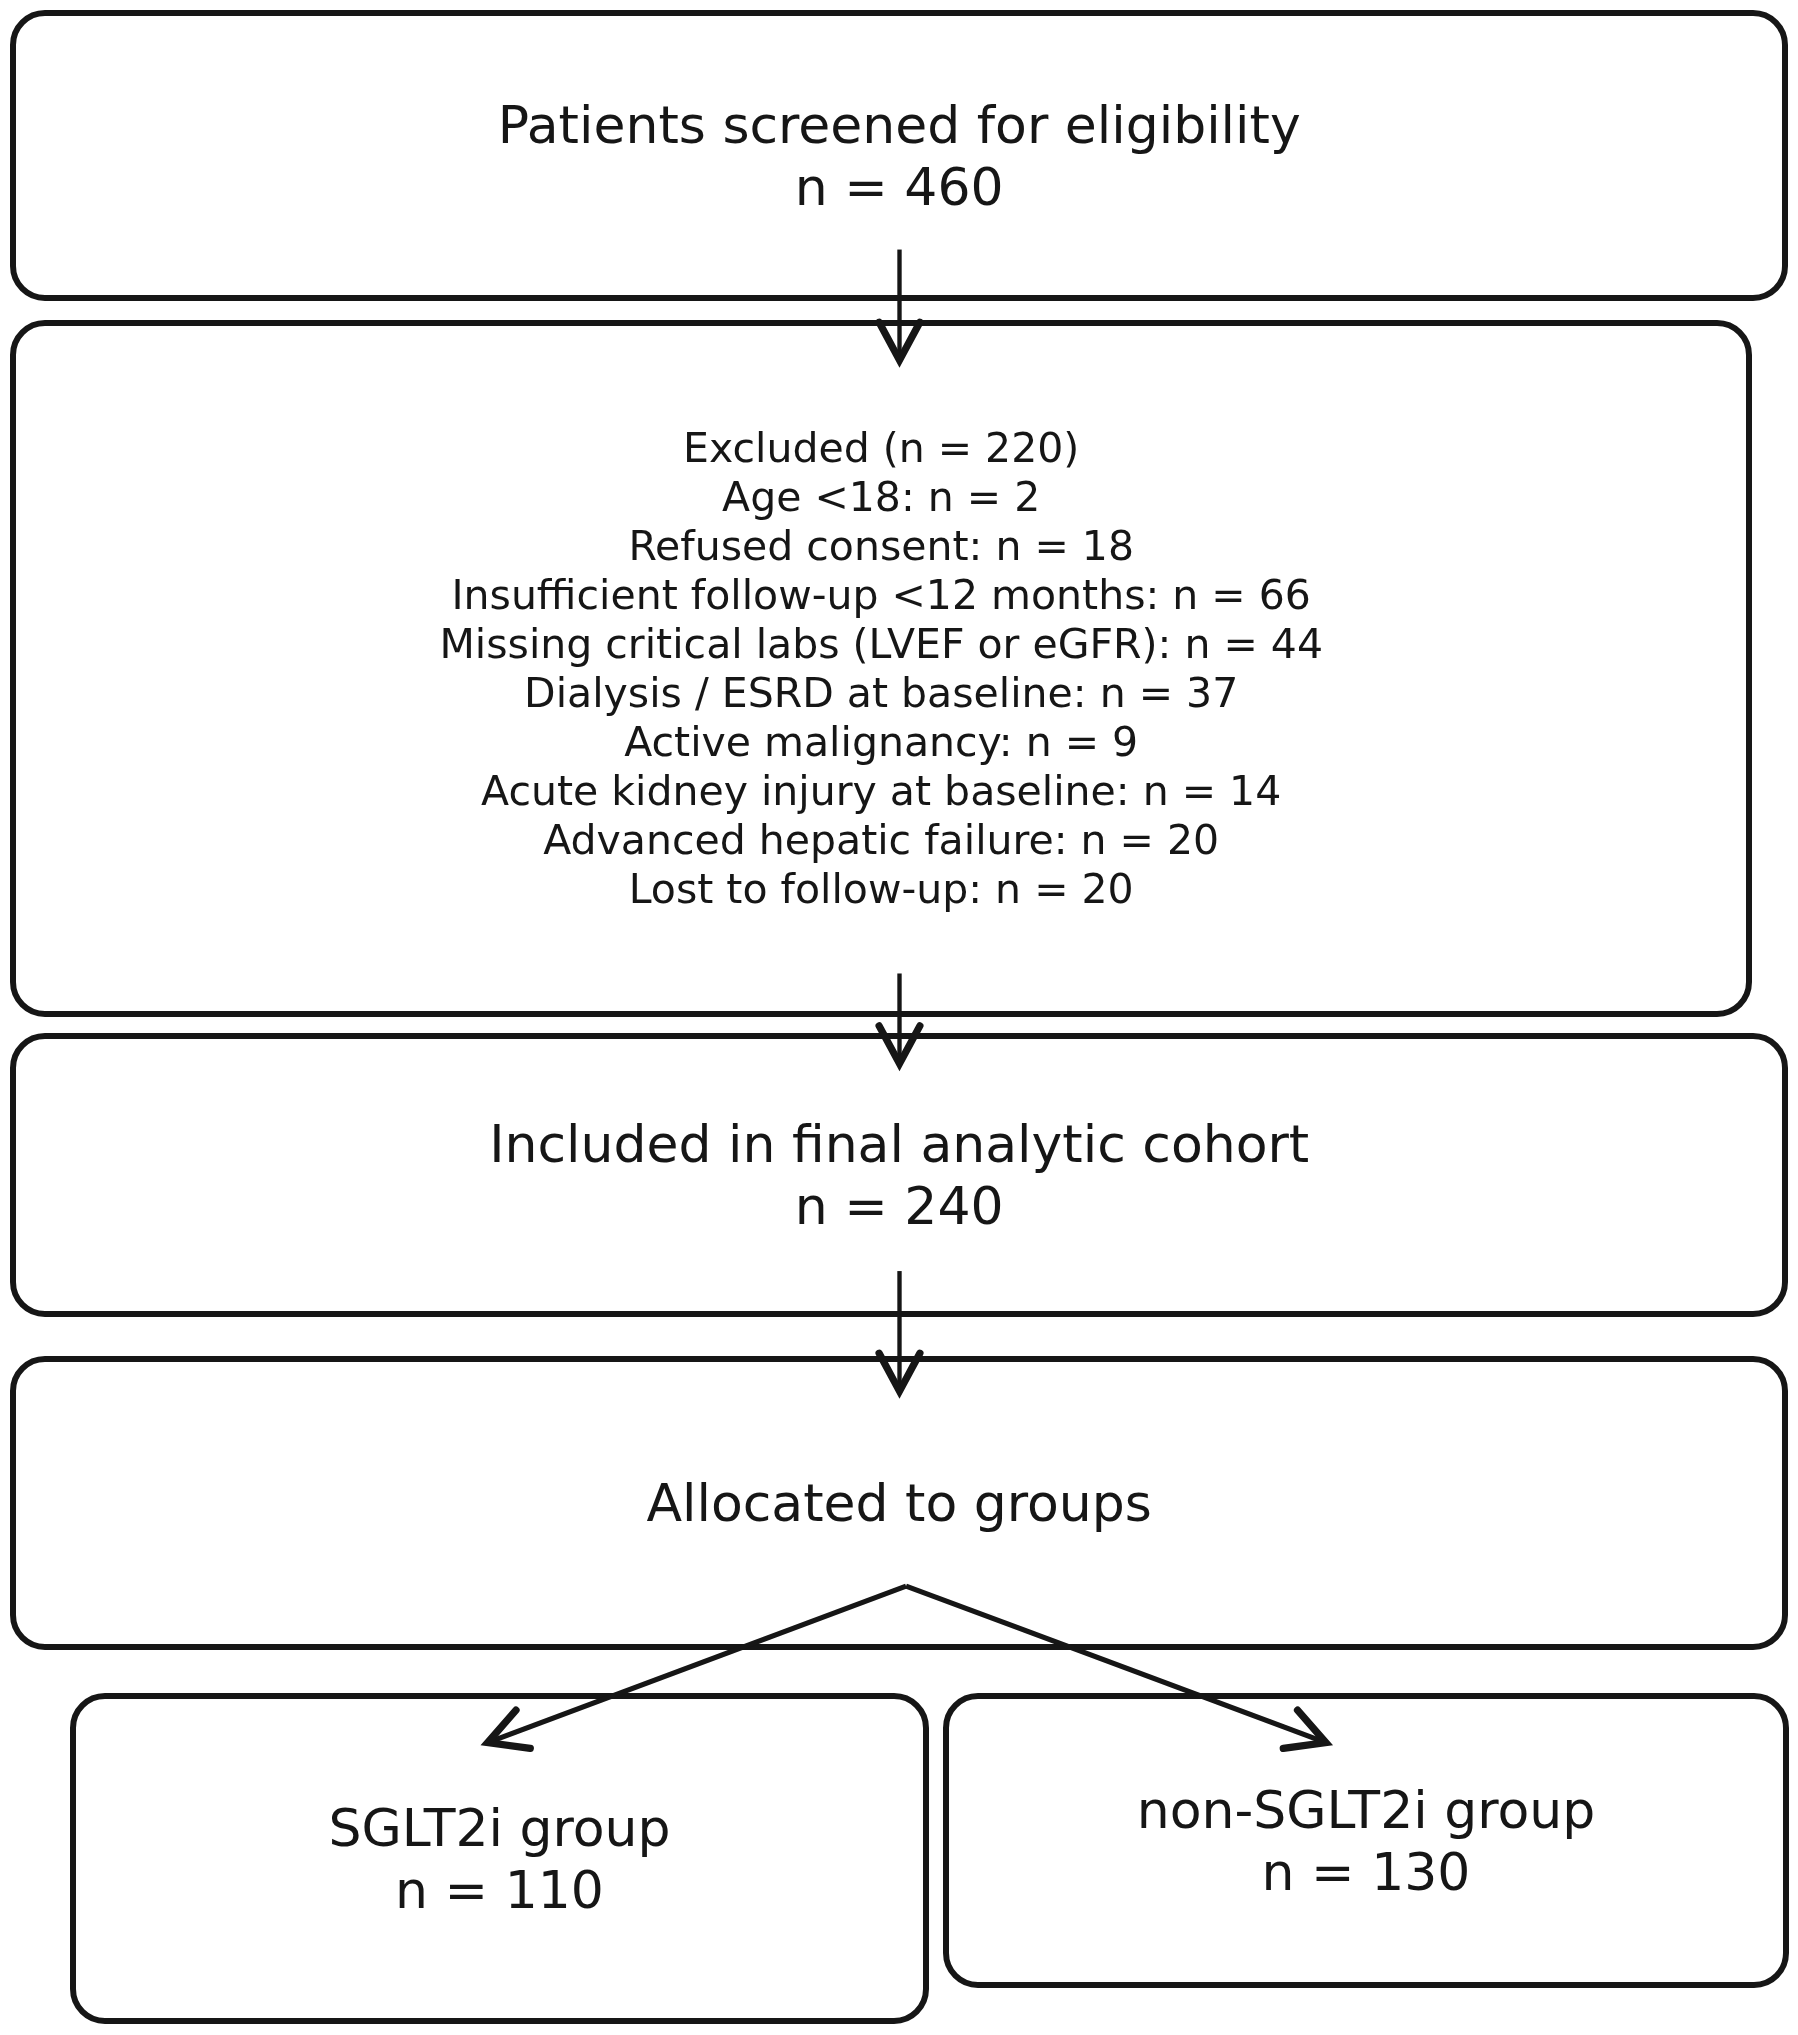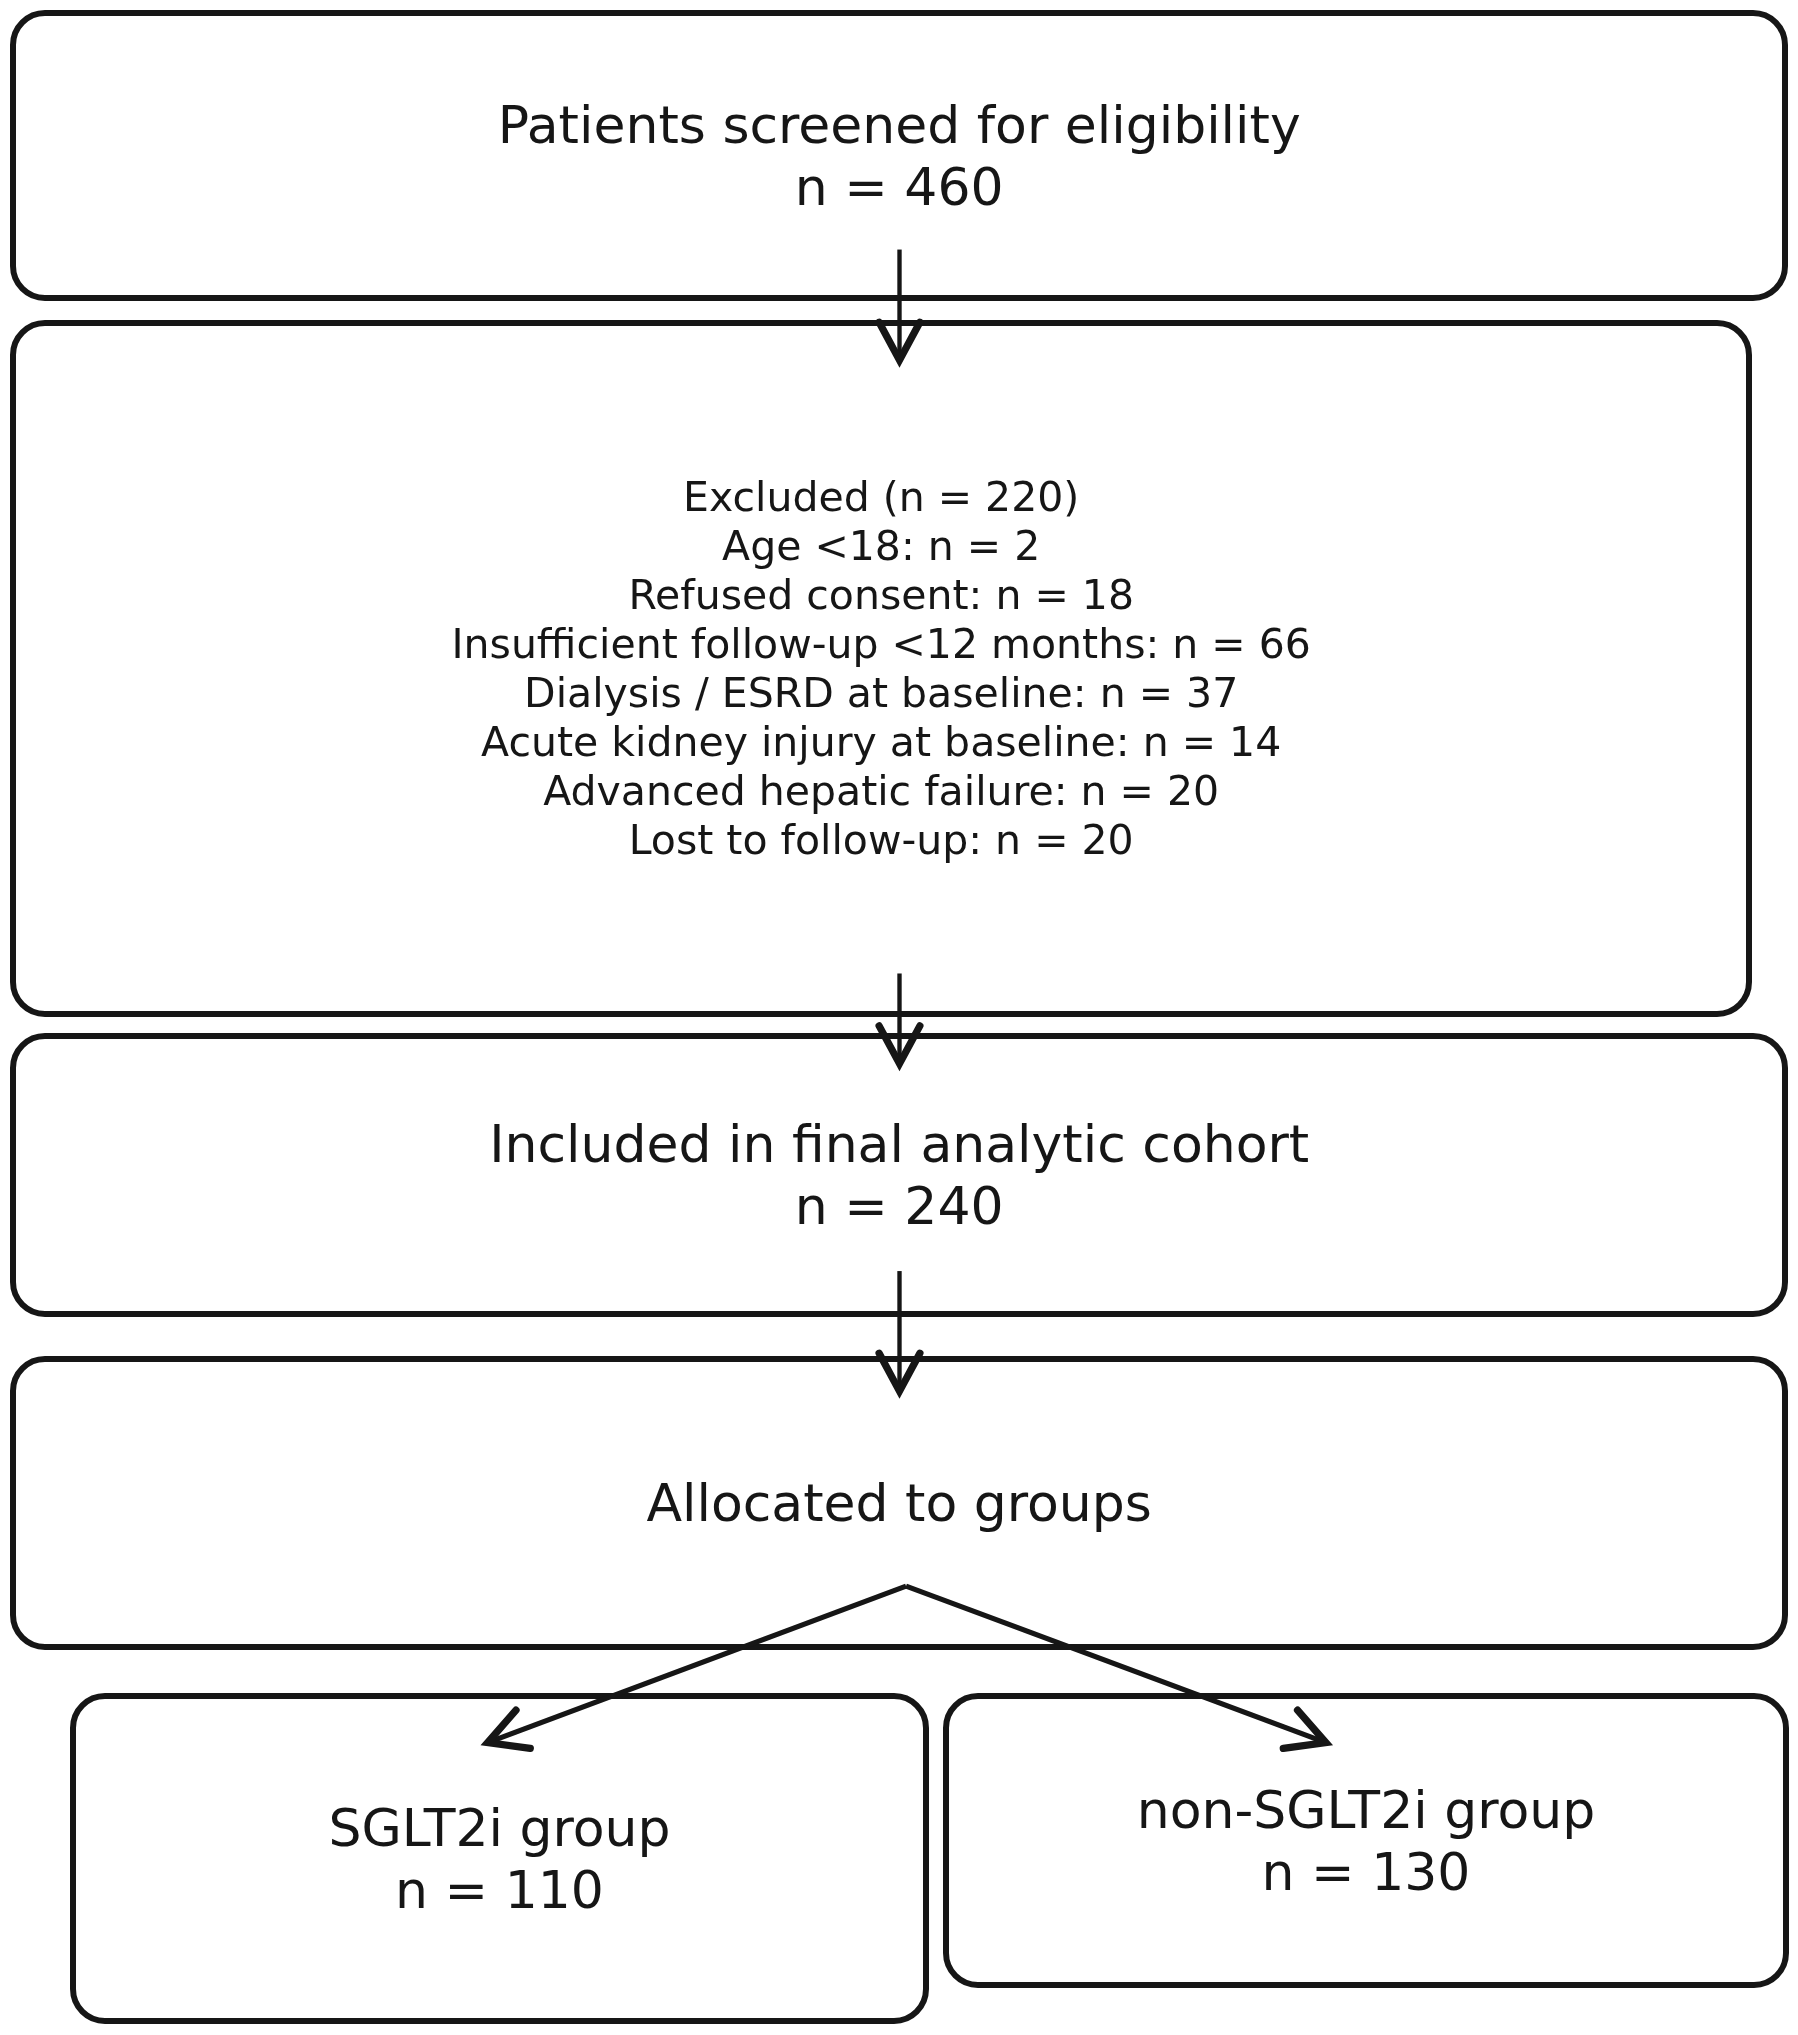--- a/index.html
+++ b/index.html
@@ -52,21 +52,23 @@
   <div class="box" id="box-screened">
     <div class="txt-lg">Patients screened for eligibility</div>
     <div class="txt-lg">n = 460</div>
   </div>
 
   <div class="box" id="box-excluded">
     <div class="txt-sm">Excluded (n = 220)</div>
     <div class="txt-sm">Age &lt;18: n = 2</div>
     <div class="txt-sm">Refused consent: n = 18</div>
     <div class="txt-sm">Insufficient follow-up &lt;12 months: n = 66</div>
+    <div class="txt-sm">Missing critical labs (LVEF or eGFR): n = 44</div>
     <div class="txt-sm">Dialysis / ESRD at baseline: n = 37</div>
+    <div class="txt-sm">Active malignancy: n = 9</div>
     <div class="txt-sm">Acute kidney injury at baseline: n = 14</div>
     <div class="txt-sm">Advanced hepatic failure: n = 20</div>
     <div class="txt-sm">Lost to follow-up: n = 20</div>
   </div>
 
   <div class="box" id="box-included">
     <div class="txt-lg">Included in final analytic cohort</div>
     <div class="txt-lg">n = 240</div>
   </div>
 

